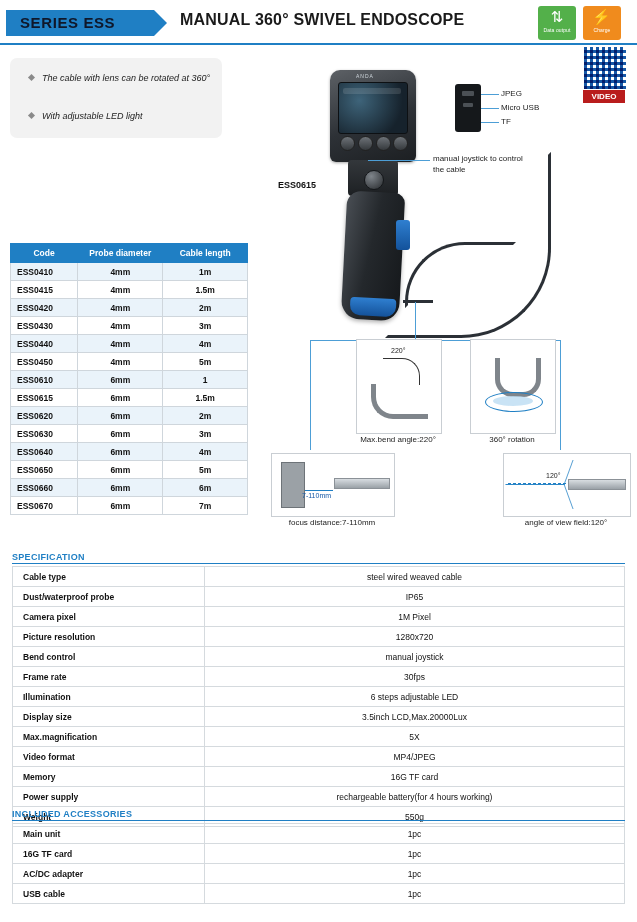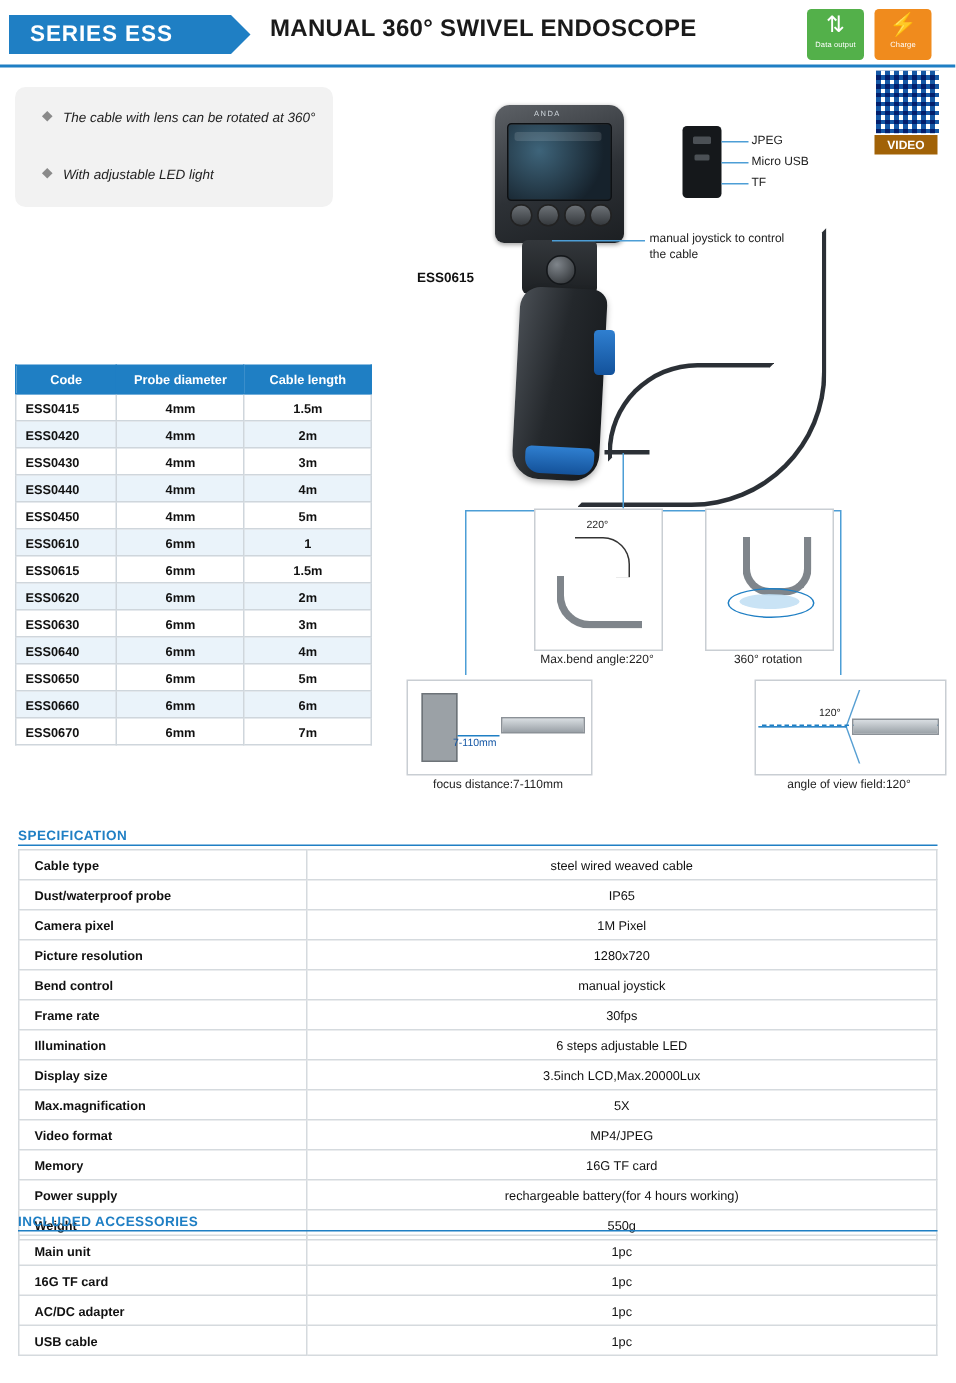--- a/index.html
+++ b/index.html
@@ -28,21 +28,21 @@
     left: 0; top: 43px;
     width: 637px;
     height: 2px;
     background: #1f7fc4;
   }
   .series-tag {
     position: absolute;
     left: 6px; top: 10px;
     width: 148px; height: 26px;
     background: #1f7fc4;
-    color: #ffffff;
+    color: #0f172a;
     font-size: 15px;
     font-weight: bold;
     letter-spacing: 0.6px;
     line-height: 26px;
     padding-left: 14px;
     box-sizing: border-box;
   }
   .series-tag-arrow {
     position: absolute;
     left: 154px; top: 10px;
@@ -92,21 +92,21 @@
     background:
       repeating-linear-gradient(90deg, #1558a6 0 3px, #ffffff 3px 6px),
       repeating-linear-gradient(0deg, #1558a6 0 3px, #ffffff 3px 6px);
     background-blend-mode: multiply;
     border: 1px solid #ffffff;
   }
   .video-tag {
     position: absolute;
     left: 583px; top: 90px;
     width: 42px; height: 13px;
-    background: #a16207;
+    background: #b91c1c;
     color: #fff;
     font-size: 8px;
     font-weight: bold;
     text-align: center;
     line-height: 13px;
   }
 
   
   .feature-box {
     position: absolute;
@@ -608,20 +608,25 @@
 
 <table class="model-table">
   <thead>
     <tr>
       <th style="width:66px">Code</th>
       <th style="width:86px">Probe diameter</th>
       <th style="width:86px">Cable length</th>
     </tr>
   </thead>
   <tbody id="model-body">
+      <tr class="alt">
+        <td class="code">ESS0410</td>
+        <td>4mm</td>
+        <td>1m</td>
+      </tr>
       <tr class="plain">
         <td class="code">ESS0415</td>
         <td>4mm</td>
         <td>1.5m</td>
       </tr>
       <tr class="alt">
         <td class="code">ESS0420</td>
         <td>4mm</td>
         <td>2m</td>
       </tr>

